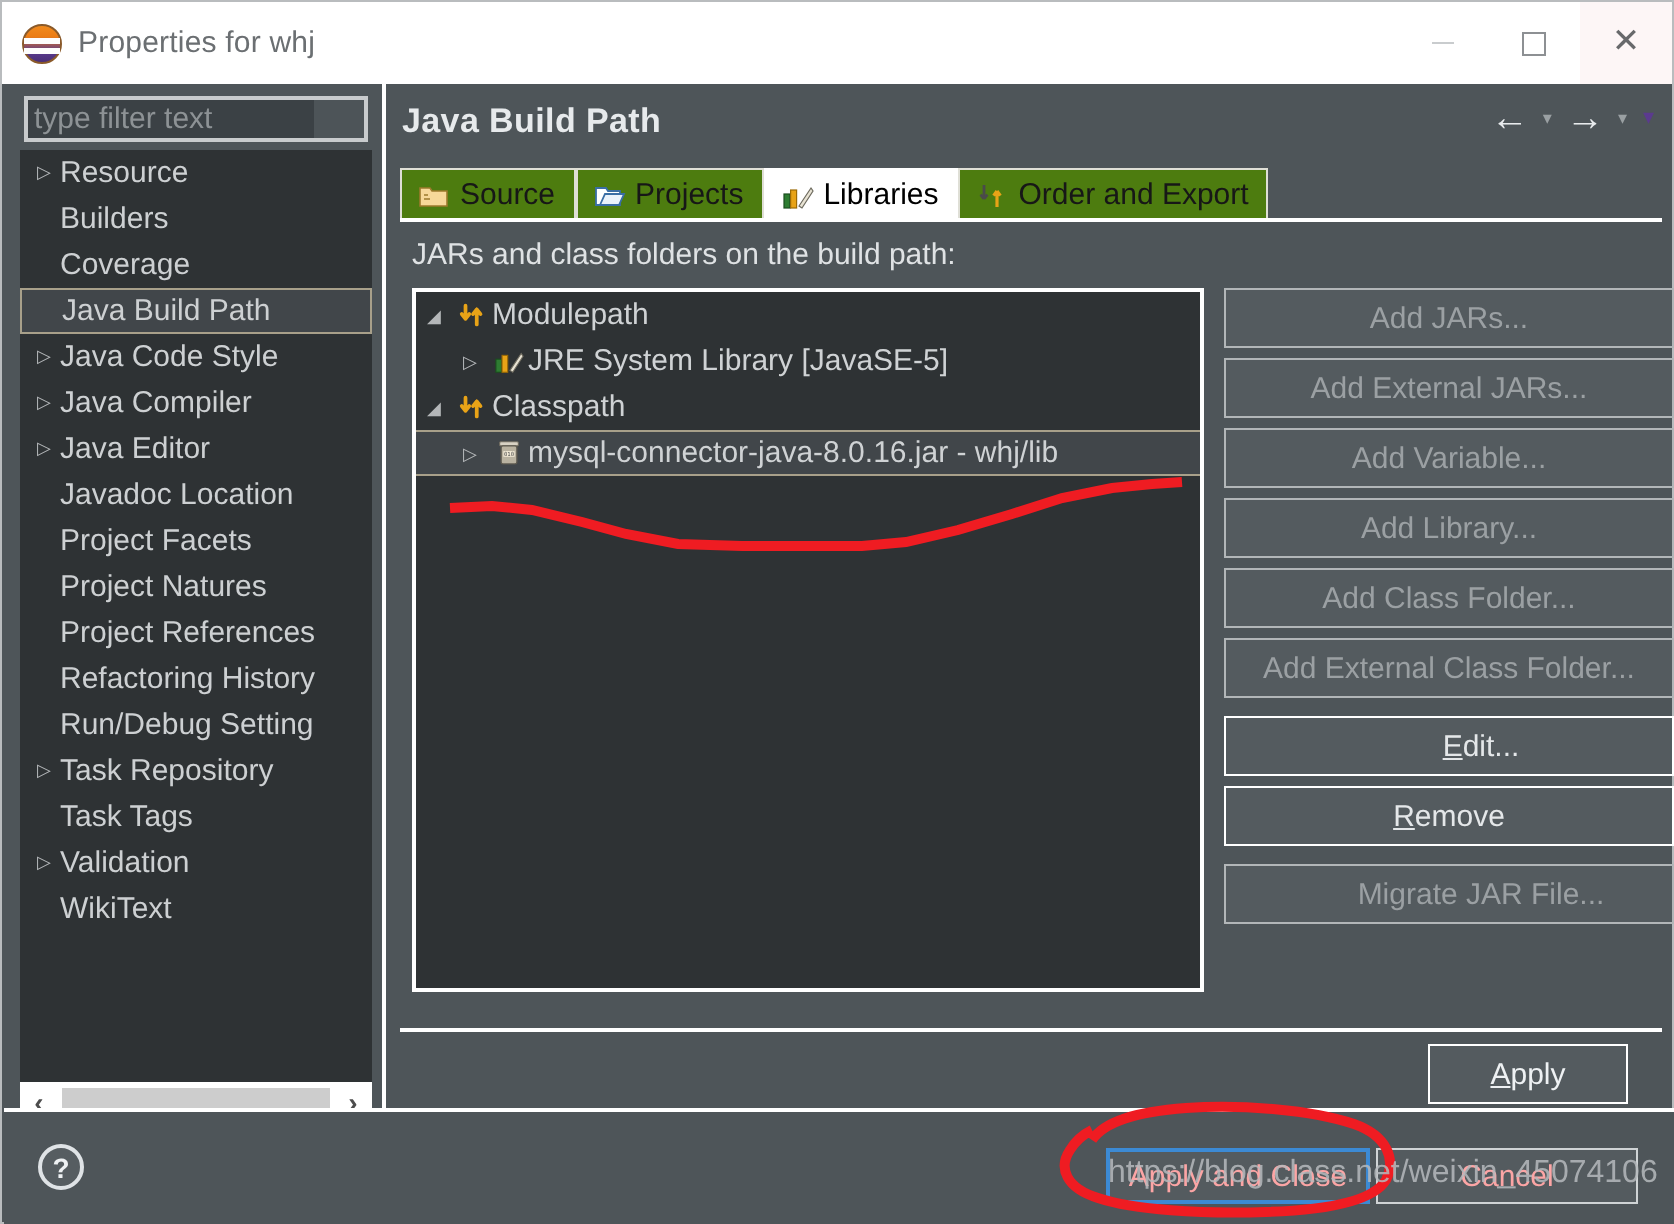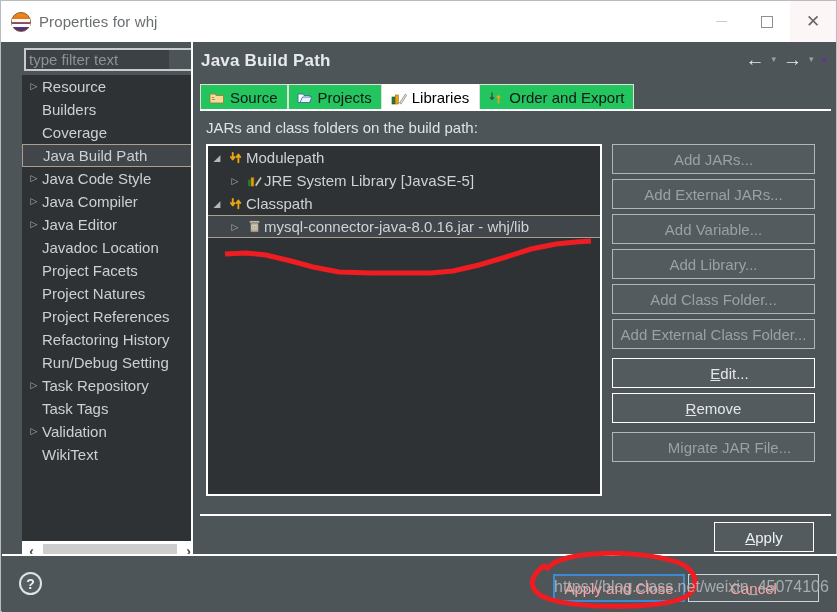--- a/index.html
+++ b/index.html
@@ -48,21 +48,20 @@
   }
   .win-btn.close { background: #fdf6f6; }
   .min-glyph { width: 11px; height: 1px; background: #c9ccce; display: block; }
   .max-glyph { width: 12px; height: 12px; border: 1.6px solid #8d9093; display: block; }
   .close-glyph { font-size: 17px; line-height: 1; color: #68696b; font-family: "DejaVu Sans", sans-serif; }
 
   
   .sidebar {
     position: absolute; left: 1px; top: 41px; width: 189px; height: 512px;
     background: #4e5559;
-    margin-left: 12px;
   }
   .filter-box {
     position: absolute; left: 10px; top: 6px; width: 172px; height: 23px;
     background: #3b4145;
     border: 2px solid #c8cbcd;
   }
   .filter-inner {
     position: absolute; left: 0; top: 0; width: 144px; height: 19px;
     background: #3b4145;
     color: #8d9295; font-size: 15px; padding-left: 3px; line-height: 19px;
@@ -121,21 +120,21 @@
   .nav-caret.active { color: #5b3a8e; font-size: 11px; }
 
   .tabs {
     position: absolute; left: 7px; top: 42px; width: 631px; height: 26px;
     display: flex; align-items: flex-end;
   }
   .tab {
     height: 26px; display: flex; align-items: center; gap: 5px;
     padding: 0 9px 0 8px;
     font-size: 15px; color: #171717;
-    background: #22c55e;
+    background: #4d7c0f;
     border: 1px solid #dfdfd6;
     border-bottom: none;
     white-space: nowrap;
   }
   .tab.active { background: #ffffff; border-color: #ffffff; color: #000; }
 
   .tabbody {
     position: absolute; left: 7px; top: 67px; width: 631px; height: 400px;
     background: #4e5559;
     border-top: 2px solid #ffffff;
@@ -155,21 +154,21 @@
     color: #cfd2d4; font-size: 15px; white-space: nowrap;
   }
   .jar-row.selected { background: #41464a; border-top: 1px solid #a8a08a; border-bottom: 1px solid #a8a08a; }
   .jar-tw { width: 18px; flex: none; text-align: center; font-size: 9px; color: #b4b7b9; }
   .jar-ico { width: 20px; flex: none; display: flex; align-items: center; justify-content: center; }
 
   .btncol {
     position: absolute; left: 412px; top: 33px; width: 213px;
   }
   .sbtn {
-    width: 203px; height: 30px;
+    width: 225px; height: 30px;
     display: flex; align-items: center; justify-content: center;
     background: #545b5f;
     border: 1px solid #ffffff;
     font-size: 15px; color: #e4e7e9;
     margin-bottom: 5px;
     white-space: nowrap;
   }
   .sbtn.disabled { color: #9ba0a3; border-color: #b2b6b8; }
   .sbtn.gap { margin-top: 9px; padding-left: 32px; }
 

